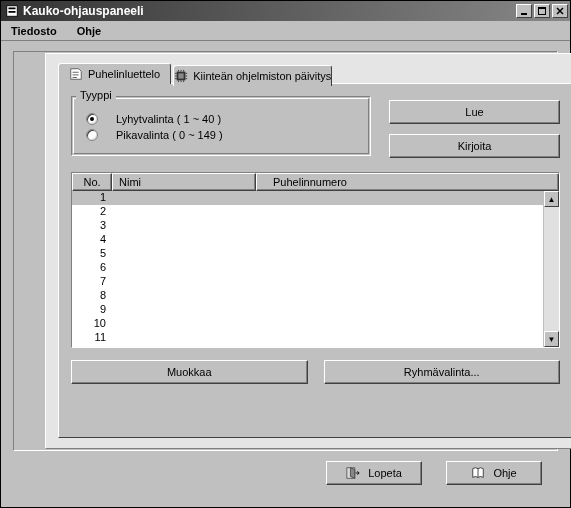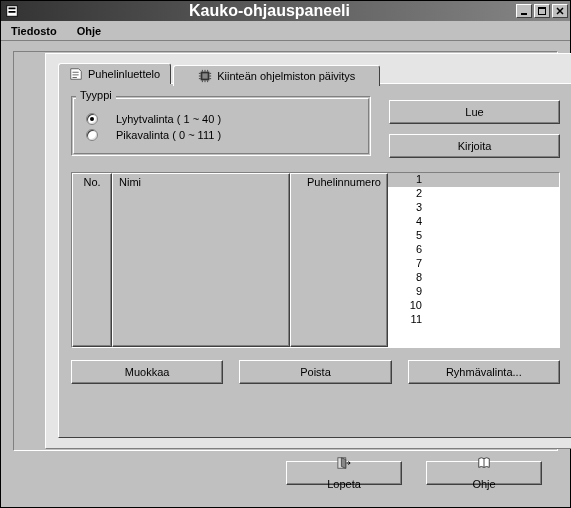--- a/index.html
+++ b/index.html
@@ -27,21 +27,21 @@
     display: flex;
     align-items: center;
     padding: 0 2px 0 4px;
   }
   .titlebar-icon {
     width: 14px; height: 14px;
     margin-right: 4px;
     display: inline-block;
   }
   .titlebar-icon svg { display:block; }
-  .titlebar-text { font-weight: bold; flex: 1; font-size: 16px; text-align: center; }
+  .titlebar-text { font-weight: bold; flex: 1; font-size: 12px; }
   .titlebar-buttons { display: flex; gap: 2px; }
   .titlebar-btn {
     width: 16px; height: 14px;
     background: #c0c0c0;
     border: 1px solid #fff;
     border-right-color: #404040;
     border-bottom-color: #404040;
     font-size: 9px;
     display:flex; align-items:center; justify-content:center;
     color:#000;
@@ -102,21 +102,21 @@
     position:relative;
   }
   .tab.active {
     border-color:#fff #404040 #c0c0c0 #fff;
     z-index:3;
     background:#c0c0c0;
   }
   .tab.inactive {
     border-color:#fff #404040 #808080 #fff;
     top:2px;
-    padding:2px 24px;
+    padding:2px 0;
     justify-content:center;
   }
   .tab-body {
     border:1px solid #fff;
     border-right-color:#404040;
     border-bottom-color:#404040;
     background:#c0c0c0;
     padding:12px;
     flex:1;
     display:flex;
@@ -174,39 +174,39 @@
     display:flex;align-items:center;justify-content:center;
     padding:0 10px;
   }
   .listview {
     margin-top:14px;
     border:1px solid #808080;
     border-right-color:#fff;
     border-bottom-color:#fff;
     height:176px;
     display:flex;
-    flex-direction:row;
+    flex-direction:column;
     background:#fff;
   }
   .lv-header{
     display:flex;
     background:#c0c0c0;
     color:#000;
   }
   .lv-hcell{
     border:1px solid #fff;
     border-right-color:#404040;
     border-bottom-color:#404040;
     box-shadow: inset -1px -1px 0 #808080;
     padding:2px 6px;
     font-size:11px;
     cursor:default;
   }
   .col-no{width:40px;text-align:center;}
-  .col-name{width:178px;}
+  .col-name{width:144px;}
   .col-num{flex:1;padding-left:16px;}
   .lv-body{
     flex:1;
     overflow:hidden;
     position:relative;
     display:flex;
   }
   .lv-rows{flex:1;}
   .lv-row{
     display:flex;
@@ -230,21 +230,21 @@
   }
   .sb-track{flex:1;background:repeating-conic-gradient(#c0c0c0 0% 25%, #fff 0% 50%) 50%/2px 2px;}
   .action-row{
     display:flex;gap:16px;margin-top:12px;align-items:flex-end;
   }
   .action-row .btn{flex:1;}
   .footer{
     display:flex;justify-content:flex-end;gap:24px;
     padding:10px 16px 12px 0;
   }
-  .footer .btn{width:116px;gap:8px;flex-direction:column;}
+  .footer .btn{width:96px;gap:8px;}
   .icon-svg{width:14px;height:14px;display:inline-block;}
 </style>
 </head>
 <body>
 
 <div class="window">
   <div class="titlebar">
     <span class="titlebar-icon">
       <svg viewBox="0 0 16 16">
           <rect x="2" y="2" width="12" height="12" fill="#fff" stroke="#000"></rect>
@@ -307,21 +307,21 @@
 
         <div class="top-row">
           <div class="groupbox">
             <span class="group-label">Tyyppi</span>
             <div class="radio-row">
               <span class="radio-dot checked"></span>
               <span>Lyhytvalinta ( 1 ~ 40 )</span>
             </div>
             <div class="radio-row">
               <span class="radio-dot"></span>
-              <span>Pikavalinta ( 0 ~ 111 )</span>
+              <span>Pikavalinta ( 0 ~ 149 )</span>
             </div>
           </div>
           <div class="btn-col">
             <div class="btn">
                   <span>Lue</span>
                 </div>
             <div class="btn">
                   <span>Kirjoita</span>
                 </div>
           </div>
@@ -395,23 +395,20 @@
               <div class="sb-btn">▲</div>
               <div class="sb-track"></div>
               <div class="sb-btn">▼</div>
             </div>
           </div>
         </div>
 
         <div class="action-row">
           <div class="btn">
                 <span>Muokkaa</span>
-              </div>
-          <div class="btn">
-                <span>Poista</span>
               </div>
           <div class="btn">
                 <span>Ryhmävalinta...</span>
               </div>
         </div>
 
       </div>
     </div>
       </div>
 

